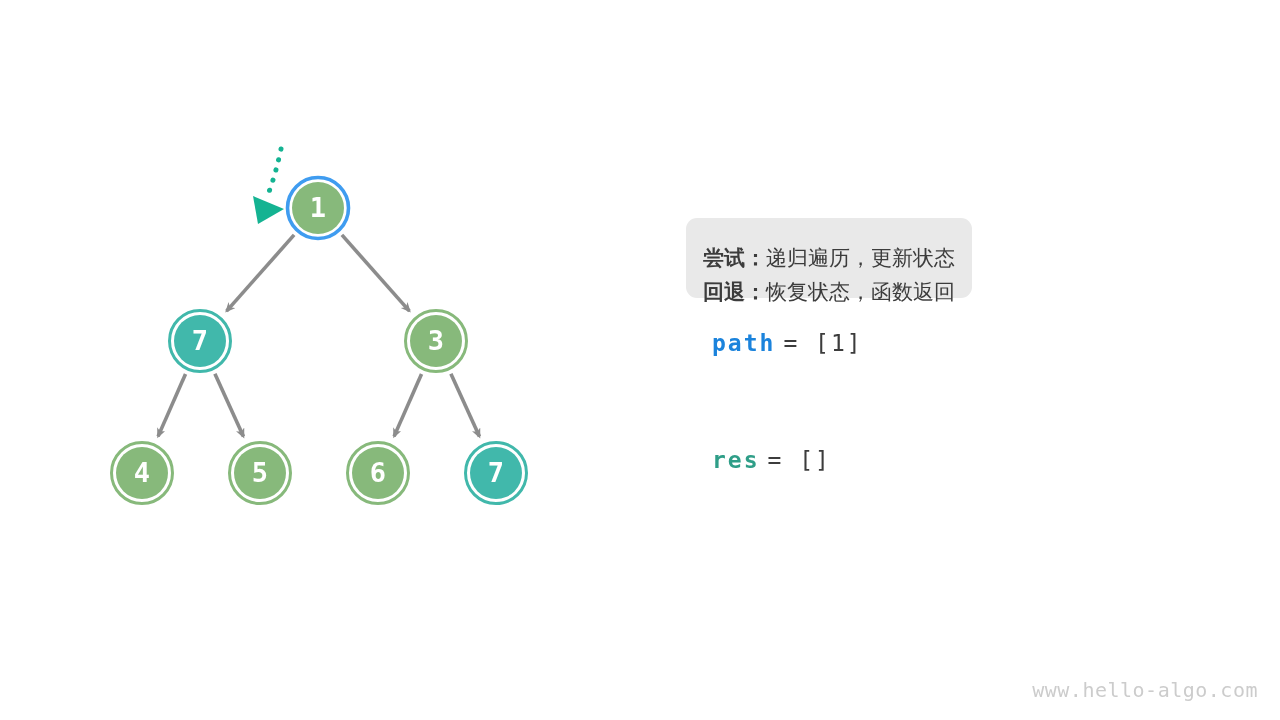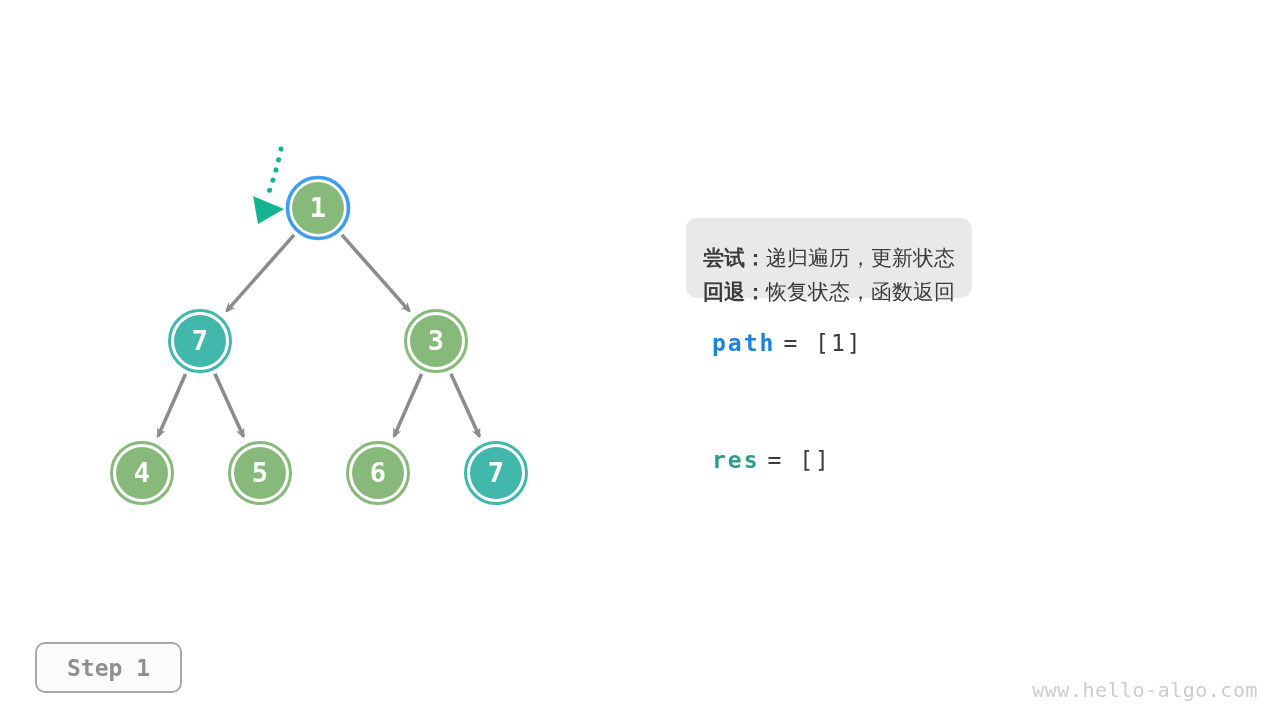--- a/index.html
+++ b/index.html
@@ -156,17 +156,16 @@
       <span class="cjk-bold">回退：</span><span>恢复状态，函数返回</span>
     </div>
     <div class="code-line path-line">
       <span class="var-name">path</span><span class="code-val">= [1]</span>
     </div>
     <div class="code-line res-line">
       <span class="var-name">res</span><span class="code-val">= []</span>
     </div>
   </div>
 
-  <div class="step-badge">Step 1</div>
 
   <div class="watermark">www.hello-algo.com</div>
 
 </div>
 
 </body></html>

